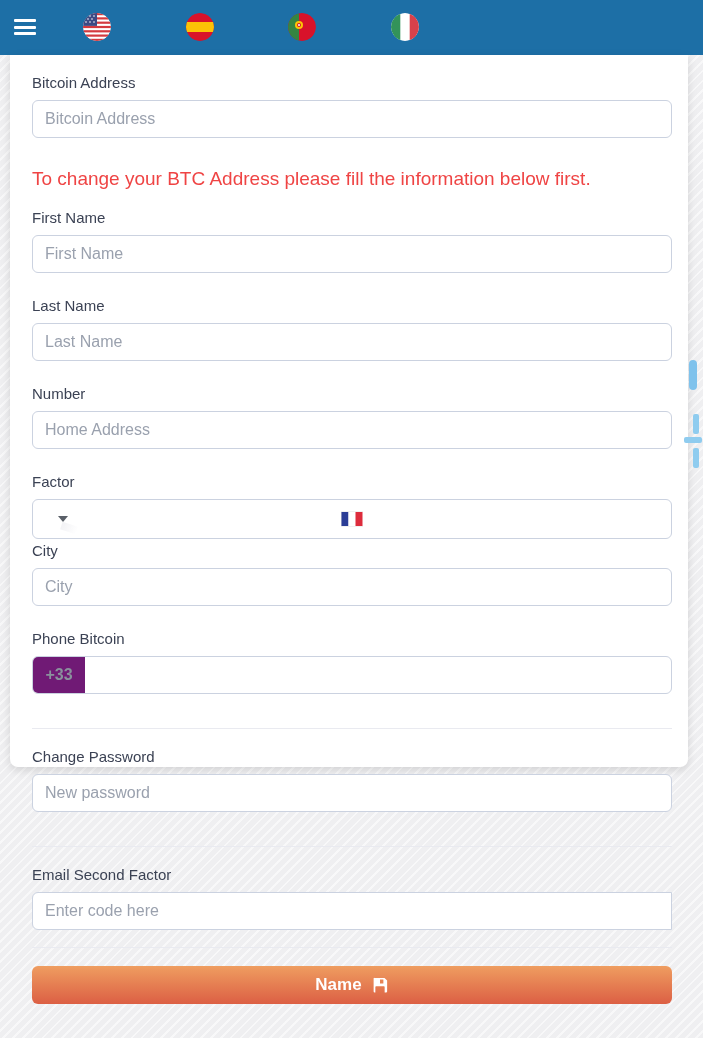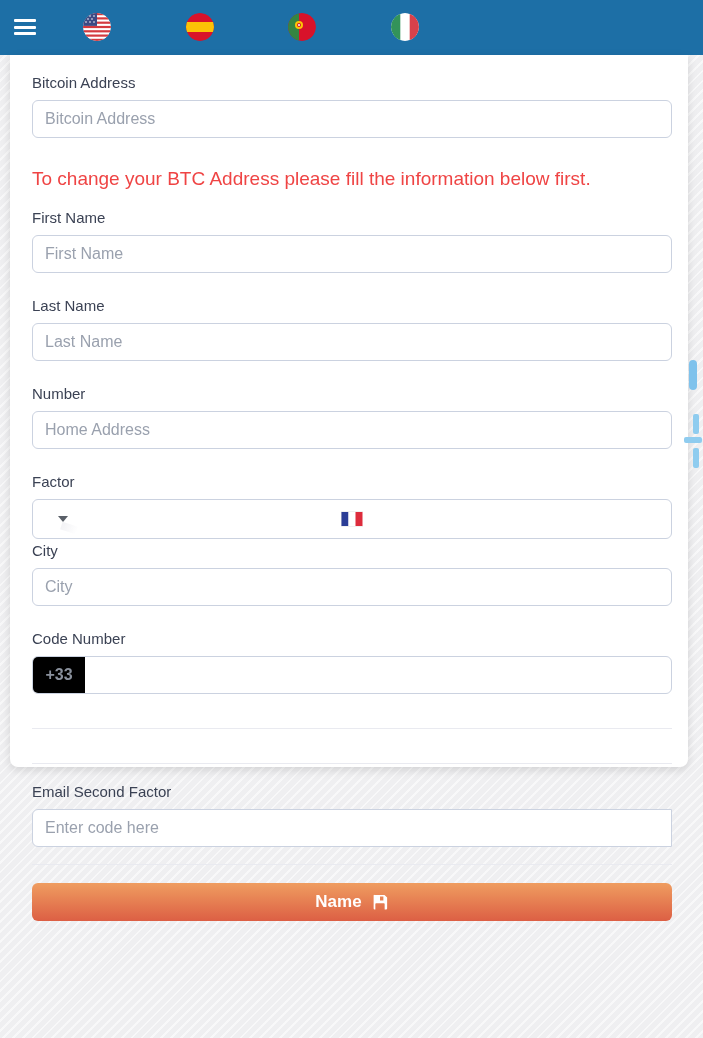--- a/index.html
+++ b/index.html
@@ -39,21 +39,21 @@
   
   .country-select{position:relative;height:38px;border:1px solid #cbd2e0;border-radius:6px;background:#fff;cursor:pointer;}
   .country-caret{position:absolute;left:25px;top:16px;width:0;height:0;border-left:5px solid transparent;border-right:5px solid transparent;border-top:6px solid #5a6068;}
   .country-caret:after{content:"";position:absolute;left:-2px;top:2px;width:16px;height:8px;background:linear-gradient(100deg,rgba(240,240,243,.9),rgba(255,255,255,0));transform:rotate(18deg);}
   .country-flag{position:absolute;left:50%;top:50%;transform:translate(-50%,-50%);width:21px;height:14px;display:flex;box-shadow:0 0 0 .5px rgba(0,0,0,.12);}
   .country-flag i{display:block;height:100%;flex:1;}
   .cf-blue{background:#2b3d96;} .cf-white{background:#fff;} .cf-red{background:#dd2c3c;}
   
   .phone-group{position:relative;}
   .phone-prefix{
-    position:absolute;left:1px;top:1px;bottom:1px;width:52px;background:#000000;border-radius:5px 0 0 5px;
+    position:absolute;left:1px;top:1px;bottom:1px;width:52px;background:#701a75;border-radius:5px 0 0 5px;
     display:flex;align-items:center;justify-content:center;font-size:16px;font-weight:bold;color:#8a919d;
   }
   .phone-group .form-input{padding-left:64px;}
   
   .code-group{display:flex;}
   .code-group .form-input{flex:1;border-radius:6px 0 0 6px;}
   .send-code-btn{
     width:92px;height:38px;border:1px solid #1d6fa6;background:#1d6fa6;color:#fff;
     font-family:"Liberation Sans",sans-serif;font-size:16px;border-radius:0 6px 6px 0;cursor:pointer;margin-left:-1px;
   }
@@ -193,28 +193,30 @@
     <span class="country-flag">
       <i class="cf-blue"></i>
         <i class="cf-white"></i>
         <i class="cf-red"></i>
     </span>
   </div>
 
   <label class="form-label tight">City</label>
   <input class="form-input" type="text" placeholder="City" style="">
 
-  <label class="form-label">Code Number</label>
+  <label class="form-label">Phone Bitcoin</label>
   <div class="phone-group">
     <span class="phone-prefix">+33</span>
     <input class="form-input" type="text" style="">
   </div>
 
   <hr class="sep">
 
+  <label class="form-label">Change Password</label>
+  <input class="form-input" type="password" placeholder="New password" style="">
 
   <hr class="sep">
 
   <label class="form-label">Email Second Factor</label>
   <div class="code-group">
     <input class="form-input" type="text" placeholder="Enter code here" style="">
   </div>
 
   <hr class="sep pre-save">
 

